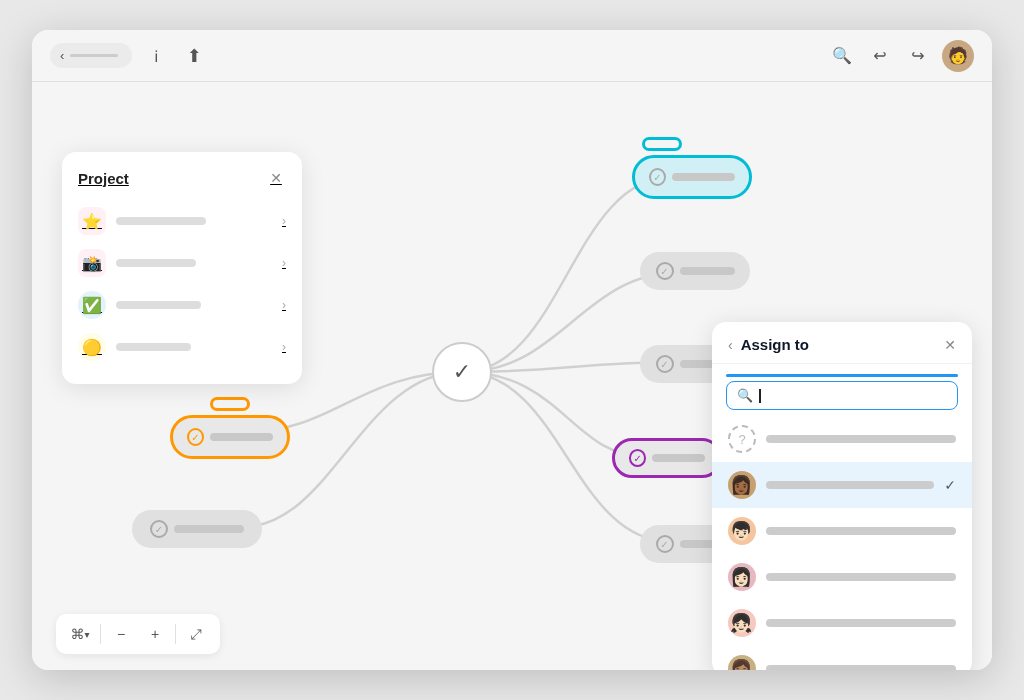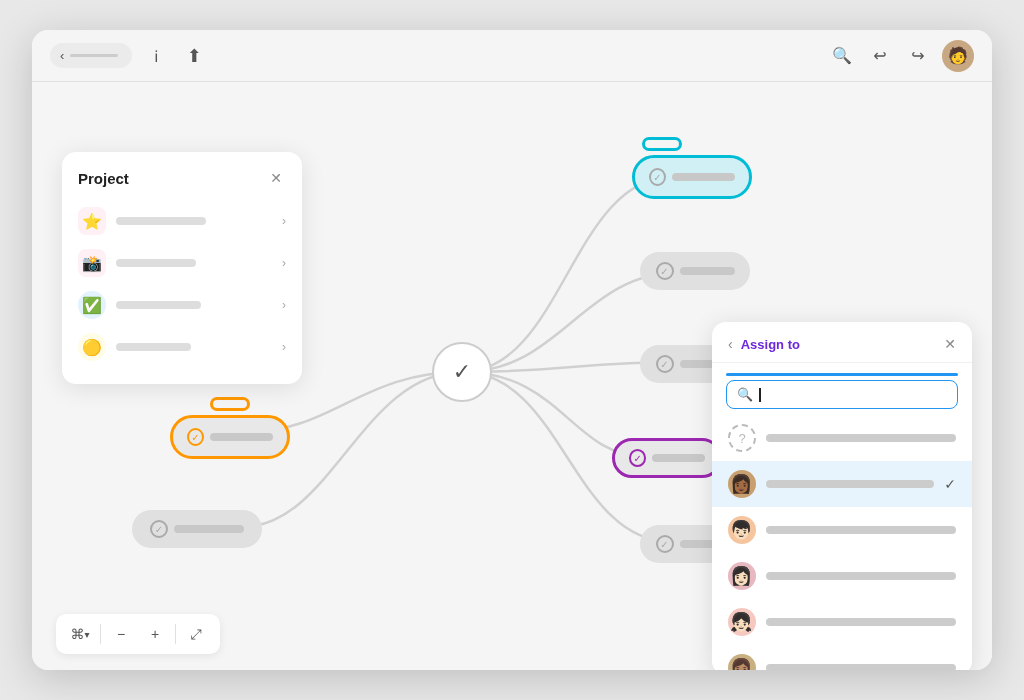--- a/index.html
+++ b/index.html
@@ -177,20 +177,21 @@
     .project-panel {
       position: absolute;
       top: 70px;
       left: 30px;
       width: 240px;
       background: #fff;
       border-radius: 14px;
       box-shadow: 0 4px 24px rgba(0,0,0,0.10);
       padding: 16px;
       z-index: 20;
+      text-decoration: underline;
     }
     .project-panel-header {
       display: flex;
       align-items: center;
       justify-content: space-between;
       margin-bottom: 12px;
     }
     .project-title {
       font-size: 15px;
       font-weight: 700;
@@ -261,23 +262,23 @@
       display: flex;
       align-items: center;
       gap: 8px;
     }
     .assign-back-arrow {
       color: #888;
       font-size: 14px;
       cursor: pointer;
     }
     .assign-title {
-      font-size: 13px;
+      font-size: 15px;
       font-weight: 700;
-      color: #6d28d9;
+      color: #0f172a;
     }
     .assign-close {
       color: #888;
       font-size: 14px;
       cursor: pointer;
     }
     .assign-search-container {
       padding: 10px 14px 6px;
       position: relative;
     }

